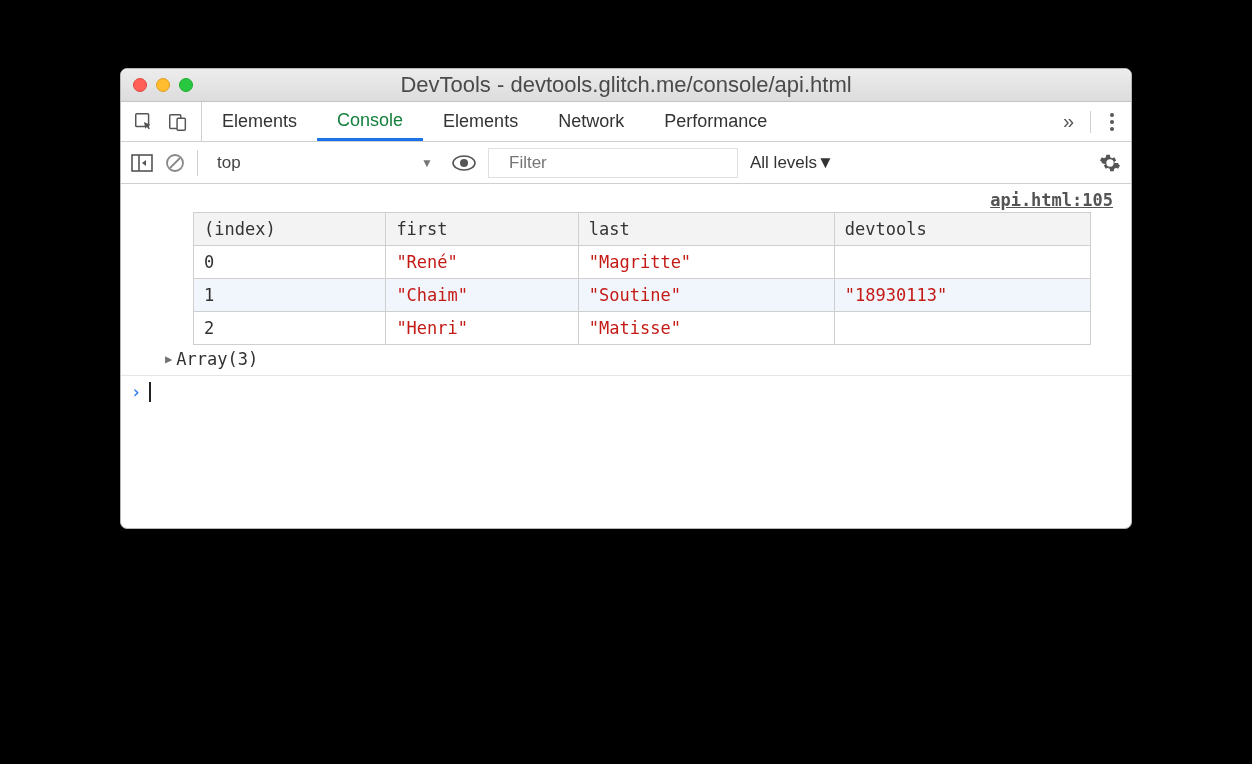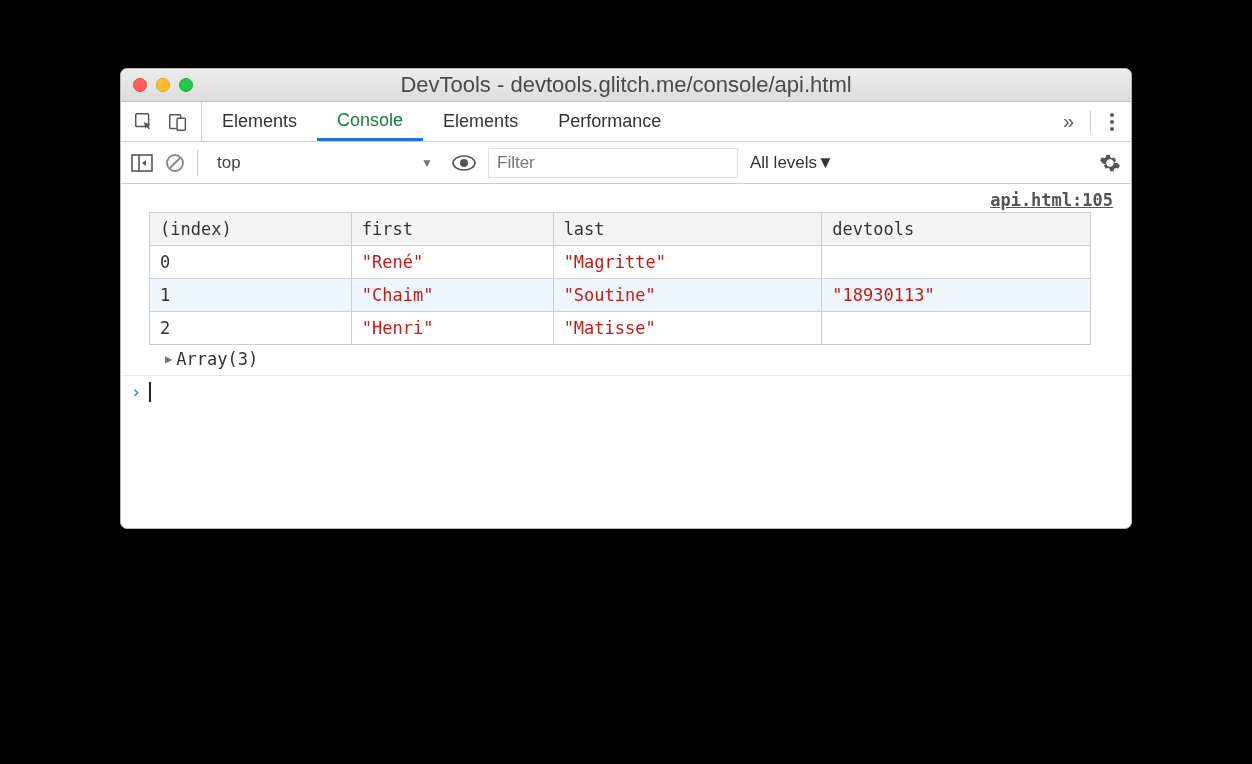--- a/index.html
+++ b/index.html
@@ -85,40 +85,40 @@
     display:flex; align-items:center; gap:16px;
     border:1px solid transparent;
     padding: 2px 6px;
     min-width: 230px;
     justify-content: space-between;
   }
   .context-sel .tri { color:#777; font-size:12px;}
   .filter-input {
     border:1px solid #e0e0e0;
     font-size:17px;
-    padding: 4px 8px;
+    padding: 4px 20px;
     width: 250px;
     color:#888;
     background:#fff;
   }
   .levels { display:flex; align-items:center; color:#333;}
   .gear { margin-left:auto; color:#555;}
   .console-body {
     font-family: Menlo, Consolas, monospace;
     font-size: 17px;
   }
   .src-link {
     text-align: right;
     padding: 6px 18px 2px 0;
     color: #545454;
     text-decoration: underline;
     font-family: Menlo, Consolas, monospace;
     font-weight: bold;
   }
-  .tbl-wrap { padding: 0 40px 0 28px;}
+  .tbl-wrap { padding: 0 40px 0 72px;}
   table.ctable {
     width: 100%;
     border-collapse: collapse;
     font-family: Menlo, Consolas, monospace;
   }
   table.ctable th, table.ctable td {
     border: 1px solid #cfcfcf;
     padding: 6px 10px;
     text-align: left;
     font-weight: normal;
@@ -177,20 +177,21 @@
         <svg width="22" height="22" viewBox="0 0 24 24" fill="none" stroke="#555" stroke-width="1.6">
           <rect x="3" y="4" width="12" height="15" rx="1"></rect>
           <rect x="11" y="8" width="9" height="13" rx="1" fill="#fff"></rect>
         </svg>
       </span>
     </div>
     <div class="tablist">
       <div class="tab">Elements</div>
       <div class="tab active">Console</div>
       <div class="tab">Elements</div>
+      <div class="tab">Network</div>
       <div class="tab">Performance</div>
     </div>
     <div class="right">
       <span class="chev">»</span>
       <span class="kebab">
         <svg width="6" height="22" viewBox="0 0 6 22" fill="#555">
             <circle cx="3" cy="4" r="2"></circle>
             <circle cx="3" cy="11" r="2"></circle>
             <circle cx="3" cy="18" r="2"></circle>
           </svg>

